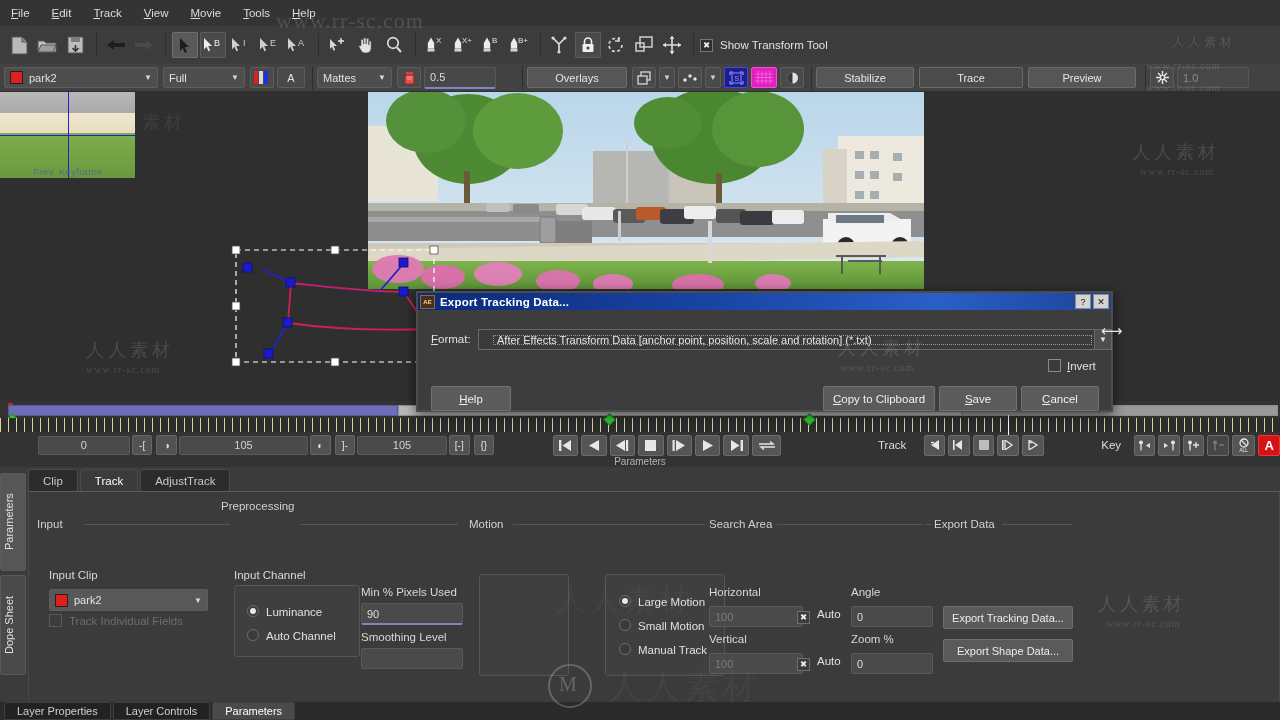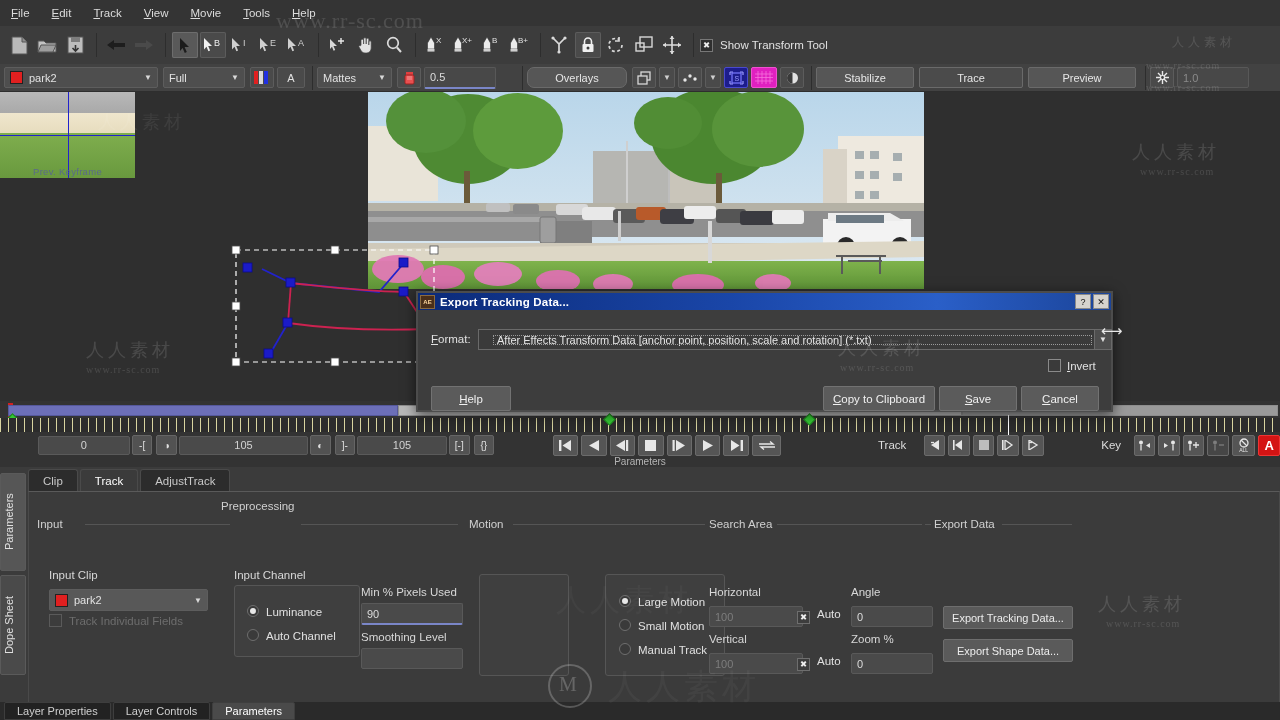--- a/index.html
+++ b/index.html
@@ -342,21 +342,21 @@
       <svg class="svgi" width="13" height="14" viewBox="0 0 13 14">
           <rect x="3" y="1" width="7" height="3" fill="#e04040"></rect>
           <rect x="2" y="4" width="9" height="9" rx="1.6" fill="#e85050" stroke="#a02020"></rect>
           <rect x="4" y="5" width="5" height="4" fill="#f09090" opacity=".6"></rect>
         </svg>
     </div>
     <div class="numfield" style="width:60px;">
       <span>0.5</span>
     </div>
     <div class="sep" style="margin:0 4px;"></div>
-    <div class="pbtn" style="width:78px;border-radius:7px;">
+    <div class="pbtn" style="width:78px;">
       <span>Overlays</span>
     </div>
     <div class="sqbtn">
       <svg class="svgi" width="15" height="14" viewBox="0 0 15 14">
           <rect x="4" y="1" width="9" height="8" fill="none" stroke="#d8d8d8" stroke-width="1.3"></rect>
           <rect x="1" y="5" width="9" height="8" fill="#4a4a4a" stroke="#d8d8d8" stroke-width="1.3"></rect>
         </svg>
     </div>
     <div class="sqbtn" style="width:14px;">
         <span style="font-size:8px;">▼</span>

